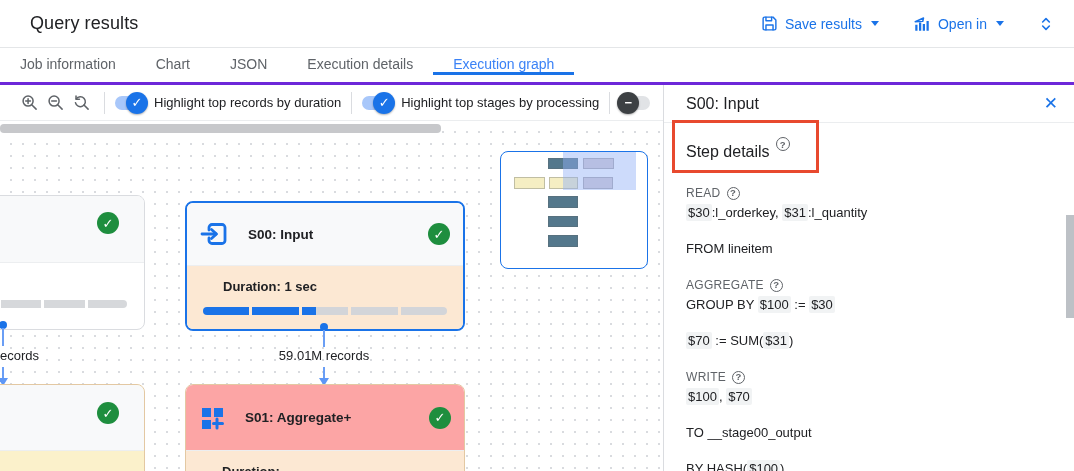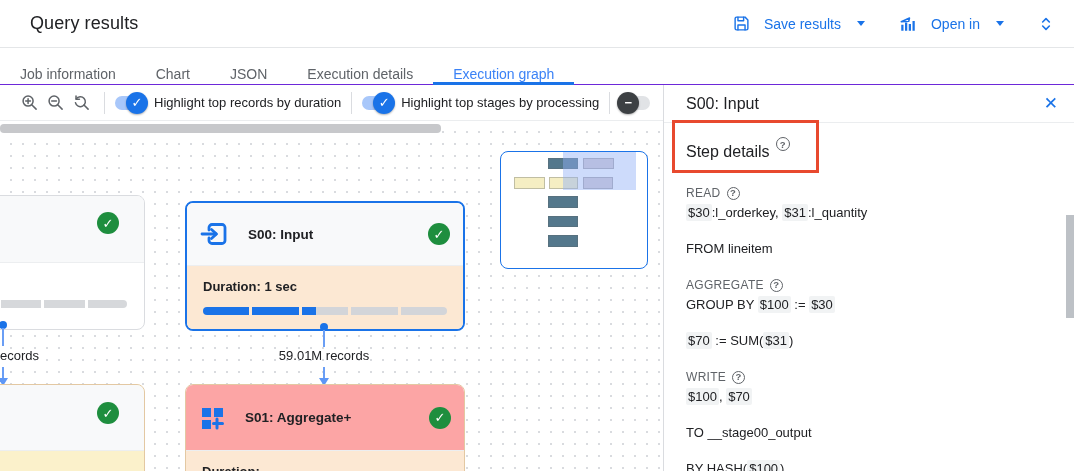--- a/index.html
+++ b/index.html
@@ -4,28 +4,28 @@
 <style>
   * { margin:0; padding:0; box-sizing:border-box; }
   html,body { width:1074px; height:471px; overflow:hidden; background:#fff;
     font-family:"Liberation Sans","DejaVu Sans",sans-serif; color:#202124; }
 
   
   .hdr { height:48px; display:flex; align-items:center; padding:0 20px 0 30px;
          border-bottom:1px solid #e4e6e8; }
   .hdr-title { font-size:18px; color:#202124; letter-spacing:.1px; }
   .hdr-actions { margin-left:auto; display:flex; align-items:center; gap:34px; }
-  .hdr-act { display:flex; align-items:center; gap:14px; color:#1a73e8; font-size:14px;
+  .hdr-act { display:flex; align-items:center; gap:7px; color:#1a73e8; font-size:14px;
              font-weight:500; cursor:pointer; }
   .caret { width:0; height:0; border-left:4px solid transparent; border-right:4px solid transparent;
            border-top:5px solid #1a73e8; margin-left:2px; }
   .icon-btn svg { display:block; }
 
   
-  .tabbar { height:37px; display:flex; align-items:flex-end; border-bottom:1px solid #6d28d9; }
+  .tabbar { height:37px; display:flex; align-items:center; border-bottom:3px solid #6d28d9; }
   .tab { display:flex; align-items:center; padding:0 20px; font-size:14px; color:#5f6368;
          cursor:pointer; border-bottom:3px solid transparent; margin-bottom:-1px; }
   .tab.active { color:#3b82f6; font-weight:400; border-bottom-color:#1a73e8; }
 
   
   .content { display:flex; height:386px; }
   .left { width:664px; border-right:1px solid #dadce0; display:flex; flex-direction:column; }
 
   
   .toolbar { height:36px; display:flex; align-items:center; padding-left:16px;
@@ -53,21 +53,21 @@
 
   .card { position:absolute; background:#fff; border-radius:8px; overflow:hidden; }
   .card-hd { height:64px; background:#f8f9fa; display:flex; align-items:center; padding:0 13px;
              border-bottom:1px solid #eceef0; }
   .card-title { font-size:13.5px; font-weight:bold; margin-left:20px; }
   .check { width:22px; height:22px; border-radius:50%; background:#1e8e3e; color:#fff;
            display:flex; align-items:center; justify-content:center; font-size:13px;
            font-weight:bold; margin-left:auto; flex:none; }
   .check-abs { position:absolute; margin:0; }
   .card-body { padding:13px 16px; }
-  .dur { font-size:13px; font-weight:bold; color:#202124; }
+  .dur { font-size:13px; font-weight:bold; color:#202124;margin-left:20px; }
   .pbar { display:flex; gap:3px; height:8px; margin-top:13px; }
   .pbar .seg { flex:1; background:#d3d5d9; }
   .pbar .seg:first-child { border-radius:4px 0 0 4px; }
   .pbar .seg:last-child { border-radius:0 4px 4px 0; }
   .seg.full { background:#1a73e8; }
   .seg.part { background:linear-gradient(to right,#1a73e8 0 30%,#d3d5d9 30%); }
 
   .dot { width:8px; height:8px; border-radius:50%; background:#1a73e8; }
   .vline { width:2px; background:#6a9ef5; }
   .arrow-dn { width:0; height:0; border-left:5px solid transparent; border-right:5px solid transparent;

